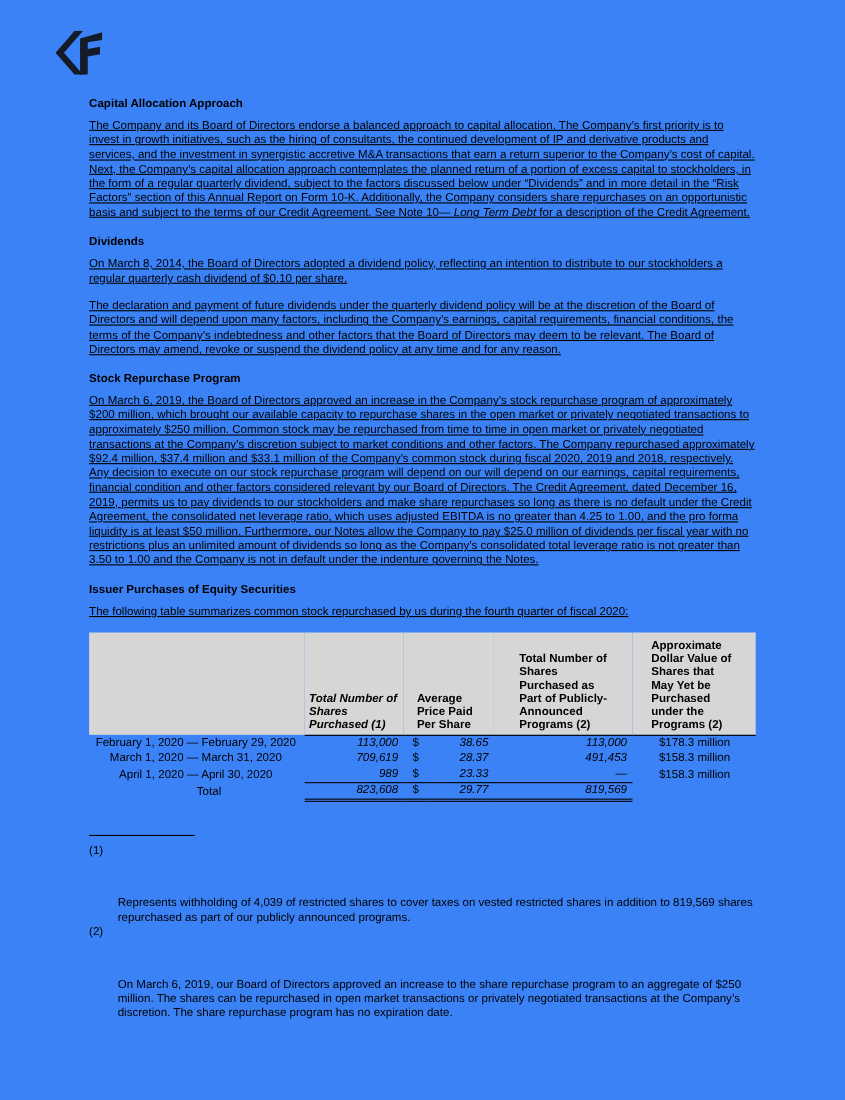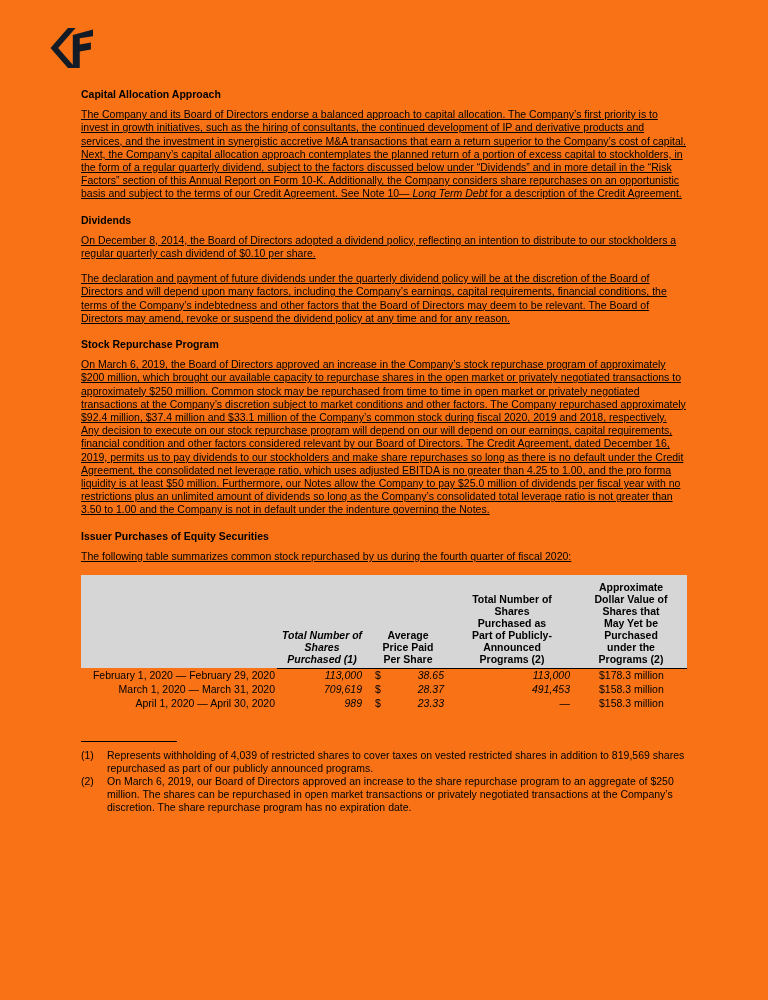--- a/index.html
+++ b/index.html
@@ -1,21 +1,21 @@
 <!DOCTYPE html>
 <html><head>
 <meta charset="utf-8">
 <style>
   * { margin:0; padding:0; box-sizing:border-box; }
   html,body { background:#e9e9e9; }
   .page {
     position:relative;
     width:768px; height:1000px;
     margin:0 auto;
-    background:#f97316;
+    background:#3b82f6;
     font-family:"Liberation Sans", sans-serif;
     font-size:10.5px;
     line-height:13.2px;
     color:#000;
     overflow:hidden;
   }
   .logo { position:absolute; top:28px; left:47px; width:46px; height:40px; }
   .content { position:absolute; top:88px; left:81px; width:606px; }
   .h { font-size:10.5px; font-weight:bold; margin:13px 0 7px; }
   .h.first { margin-top:0; }
@@ -26,37 +26,37 @@
   table.repurchase-table { border-collapse:collapse; width:606px; table-layout:fixed; }
   thead th {
     background:#d6d6d6;
     font-weight:bold;
     vertical-align:bottom;
     padding:3px 2px 2px;
     font-size:10.5px;
     line-height:11.9px;
   }
   thead th.u { border-bottom:1px solid #000; }
-  .hw { margin:0 auto; text-align:center; }
+  .hw { margin:0 auto; text-align:left; }
   .hw-shares  { width:82px;font-style:italic; }
   .hw-price   { width:58px; }
   .hw-program { width:80px;margin-top:16px; }
   .hw-value   { width:78px; }
   td { padding:0.5px 2px; vertical-align:bottom; font-size:10.5px; line-height:13px; }
-  td.lbl { text-align:right; padding-left:0; }
+  td.lbl { text-align:center; padding-left:0; }
   td.num { text-align:right; padding-right:5px;font-style:italic; }
   td.cur { text-align:left; padding-left:8px; }
   td.val { text-align:left; padding-left:24px; }
   tr.total td.t { border-top:1px solid #000; border-bottom:3px double #000; }
   td.total-lbl { padding-left:24px; }
 
   .footnote-rule { border-top:1px solid #000; width:96px; margin:30px 0 7px; }
   .footnote { display:flex; }
   .footnote .marker { width:26px; flex:none; }
-  .footnote .fn-text { flex:1; }
+  .footnote .fn-text { flex:1;margin-top:48px; }
 
   .page-number { position:absolute; top:948px; left:0; width:768px; text-align:center; font-size:10.5px; }
 </style>
 </head>
 <body>
 
 <div class="page">
 
   <div class="logo">
     <svg width="46" height="40" viewBox="0 0 66 58" preserveAspectRatio="none" xmlns="http://www.w3.org/2000/svg">
@@ -64,21 +64,21 @@
       <polygon fill="#131c26" points="37,10 66,2 66,12 47,15 47,24 63,21 63,31 47,34 47,58 37,58"></polygon>
     </svg>
   </div>
 
   <div class="content">
 
     <div class="h first">Capital Allocation Approach</div>
     <p class="body-text"><span>The Company and its Board of Directors endorse a balanced approach to capital allocation. The Company’s first priority is to invest in growth initiatives, such as the hiring of consultants, the continued development of IP and derivative products and services, and the investment in synergistic accretive M&amp;A transactions that earn a return superior to the Company’s cost of capital. Next, the Company’s capital allocation approach contemplates the planned return of a portion of excess capital to stockholders, in the form of a regular quarterly dividend, subject to the factors discussed below under “Dividends” and in more detail in the “Risk Factors” section of this Annual Report on Form 10-K. Additionally, the Company considers share repurchases on an opportunistic basis and subject to the terms of our Credit Agreement. See Note 10— </span><span class="italic">Long Term Debt</span><span> for a description of the Credit Agreement.</span></p>
 
     <div class="h">Dividends</div>
-    <p class="body-text">On December 8, 2014, the Board of Directors adopted a dividend policy, reflecting an intention to distribute to our stockholders a regular quarterly cash dividend of $0.10 per share.</p>
+    <p class="body-text">On March 8, 2014, the Board of Directors adopted a dividend policy, reflecting an intention to distribute to our stockholders a regular quarterly cash dividend of $0.10 per share.</p>
     <p class="body-text">The declaration and payment of future dividends under the quarterly dividend policy will be at the discretion of the Board of Directors and will depend upon many factors, including the Company’s earnings, capital requirements, financial conditions, the terms of the Company’s indebtedness and other factors that the Board of Directors may deem to be relevant. The Board of Directors may amend, revoke or suspend the dividend policy at any time and for any reason.</p>
 
     <div class="h">Stock Repurchase Program</div>
     <p class="body-text">On March 6, 2019, the Board of Directors approved an increase in the Company’s stock repurchase program of approximately $200 million, which brought our available capacity to repurchase shares in the open market or privately negotiated transactions to approximately $250 million. Common stock may be repurchased from time to time in open market or privately negotiated transactions at the Company’s discretion subject to market conditions and other factors. The Company repurchased approximately $92.4 million, $37.4 million and $33.1 million of the Company’s common stock during fiscal 2020, 2019 and 2018, respectively. Any decision to execute on our stock repurchase program will depend on our will depend on our earnings, capital requirements, financial condition and other factors considered relevant by our Board of Directors. The Credit Agreement, dated December 16, 2019, permits us to pay dividends to our stockholders and make share repurchases so long as there is no default under the Credit Agreement, the consolidated net leverage ratio, which uses adjusted EBITDA is no greater than 4.25 to 1.00, and the pro forma liquidity is at least $50 million. Furthermore, our Notes allow the Company to pay $25.0 million of dividends per fiscal year with no restrictions plus an unlimited amount of dividends so long as the Company’s consolidated total leverage ratio is not greater than 3.50 to 1.00 and the Company is not in default under the indenture governing the Notes.</p>
 
     <div class="h">Issuer Purchases of Equity Securities</div>
     <p class="body-text">The following table summarizes common stock repurchased by us during the fourth quarter of fiscal 2020:</p>
 
     <div class="table-wrap">
       <table class="repurchase-table">
@@ -125,20 +125,28 @@
             <td class="val">$158.3 million</td>
           </tr>
           <tr>
             <td class="lbl">April 1, 2020 — April 30, 2020</td>
             <td class="num">989</td>
             <td class="cur">$</td>
             <td class="num">23.33</td>
             <td class="num">—</td>
             <td class="val">$158.3 million</td>
           </tr>
+          <tr class="total">
+            <td class="lbl total-lbl">Total</td>
+            <td class="num t">823,608</td>
+            <td class="cur t">$</td>
+            <td class="num t">29.77</td>
+            <td class="num t">819,569</td>
+            <td class="val"></td>
+          </tr>
         </tbody>
       </table>
     </div>
 
     <div class="footnote-rule"></div>
 
     <div class="footnote">
       <span class="marker">(1)</span>
       <span class="fn-text">Represents withholding of 4,039 of restricted shares to cover taxes on vested restricted shares in addition to 819,569 shares repurchased as part of our publicly announced programs.</span>
     </div>

